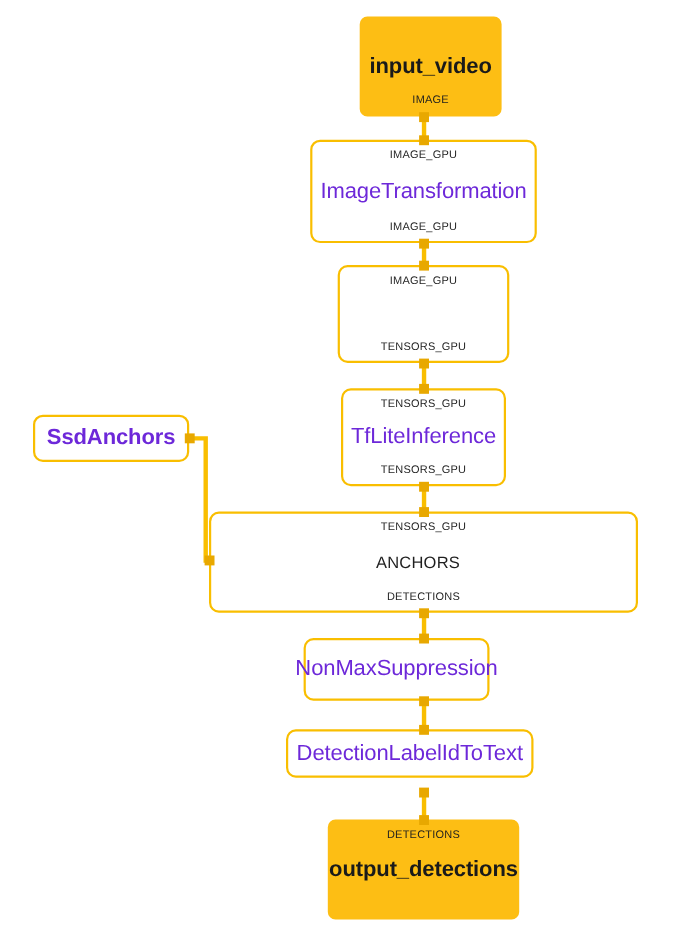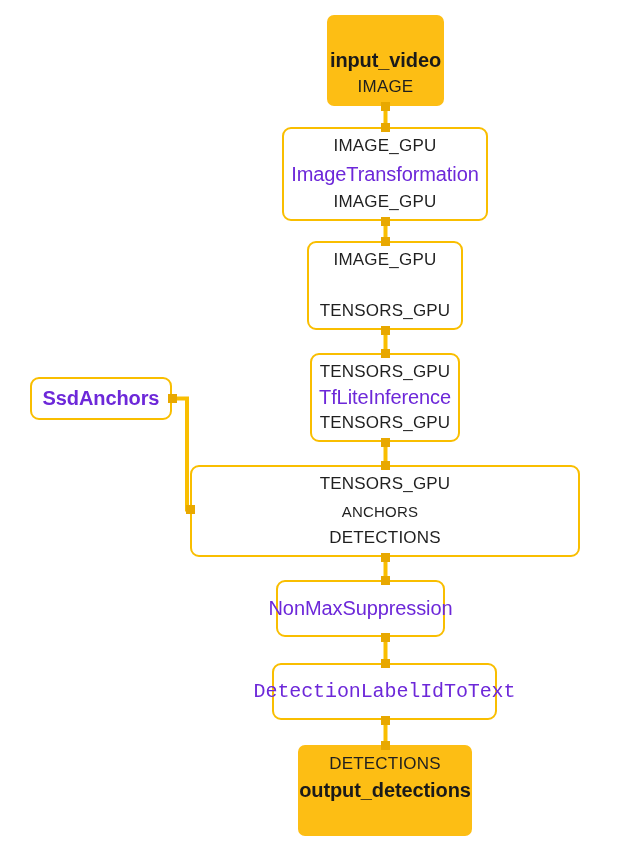--- a/index.html
+++ b/index.html
@@ -60,21 +60,21 @@
     letter-spacing: -0.1px;
   }
   .node.filled .node-title {
     font-weight: bold;
     color: #1a1a1a;
     font-size: 20px;
   }
 
   .port-label {
     position: absolute;
-    font-size: 17px;
+    font-size: 10px;
     color: #1f1f1f;
     white-space: nowrap;
     letter-spacing: 0.2px;
   }
   .port-label.top {
     top: 7px;
     left: 0; right: 0;
     text-align: center;
   }
   .port-label.bottom {
@@ -123,21 +123,21 @@
       <path d="M 172 398.5 L 187 398.5 L 187 509.5 L 192 509.5"></path>
 
       <line x1="385.5" y1="555" x2="385.5" y2="582"></line>
 
       <line x1="385.5" y1="635" x2="385.5" y2="665"></line>
 
       <line x1="385.5" y1="720" x2="385.5" y2="747"></line>
     </g>
   </svg>
 
-  <div class="node filled" style="left:327px; top:15px; width:117px; height:91px;">
+  <div class="node filled" style="left:327px; top:15px; width:129px; height:91px;">
     <span class="node-title">input_video</span>
     <span class="port-label bottom">IMAGE</span>
   </div>
   <div class="port" style="left:381px; top:102px;"></div>
 
   <div class="node" style="left:282px; top:127px; width:206px; height:94px;">
     <span class="port-label top">IMAGE_GPU</span>
     <span class="node-title">ImageTransformation</span>
     <span class="port-label bottom">IMAGE_GPU</span>
   </div>
@@ -174,21 +174,21 @@
   <div class="port" style="left:381px; top:461px;"></div>
   <div class="port" style="left:186px; top:505px;"></div>
   <div class="port" style="left:381px; top:553px;"></div>
 
   <div class="node" style="left:276px; top:580px; width:169px; height:57px;">
     <span class="node-title">NonMaxSuppression</span>
   </div>
   <div class="port" style="left:381px; top:576px;"></div>
   <div class="port" style="left:381px; top:633px;"></div>
 
-  <div class="node" style="left:272px; top:663px; width:225px; height:57px;font-family:Liberation Mono, monospace;">
+  <div class="node" style="left:260px; top:663px; width:225px; height:44px;">
     <span class="node-title">DetectionLabelIdToText</span>
   </div>
   <div class="port" style="left:381px; top:659px;"></div>
   <div class="port" style="left:381px; top:716px;"></div>
 
   <div class="node filled" style="left:298px; top:745px; width:174px; height:91px;">
     <span class="port-label top">DETECTIONS</span>
     <span class="node-title">output_detections</span>
   </div>
   <div class="port" style="left:381px; top:741px;"></div>

